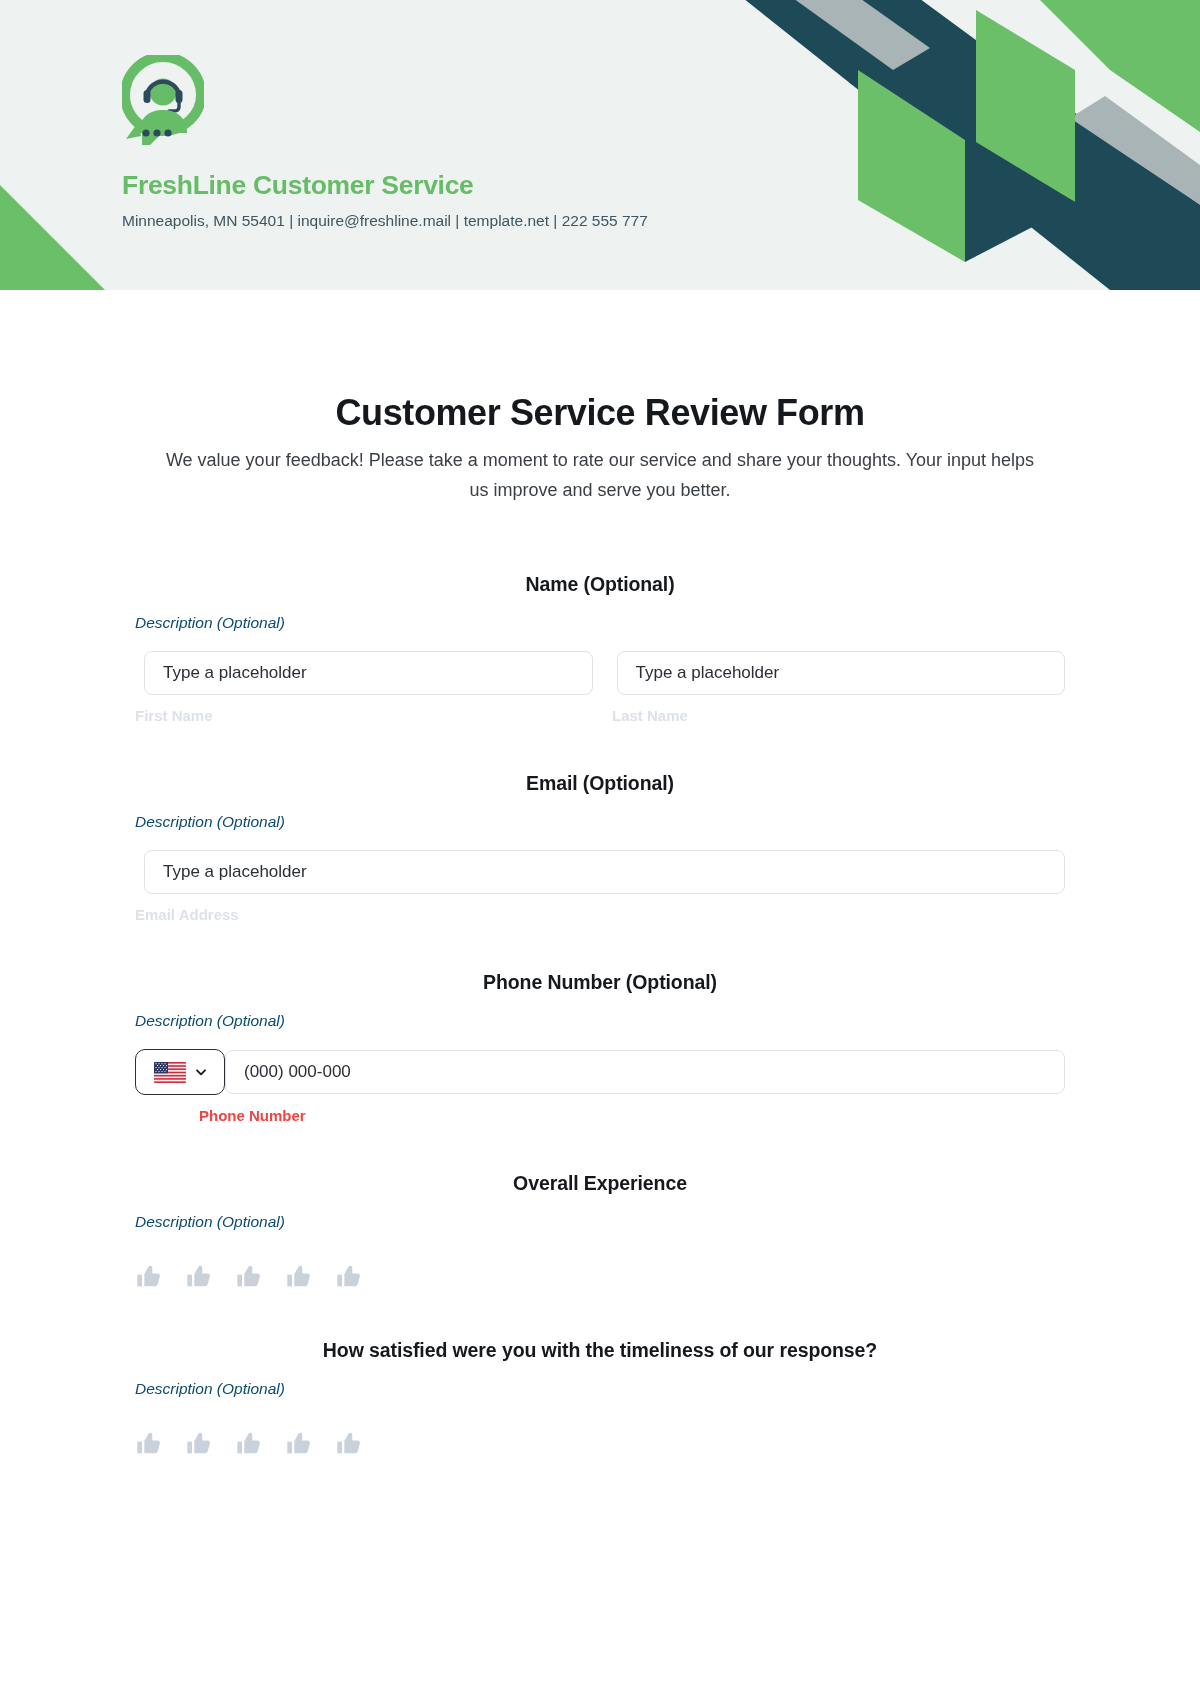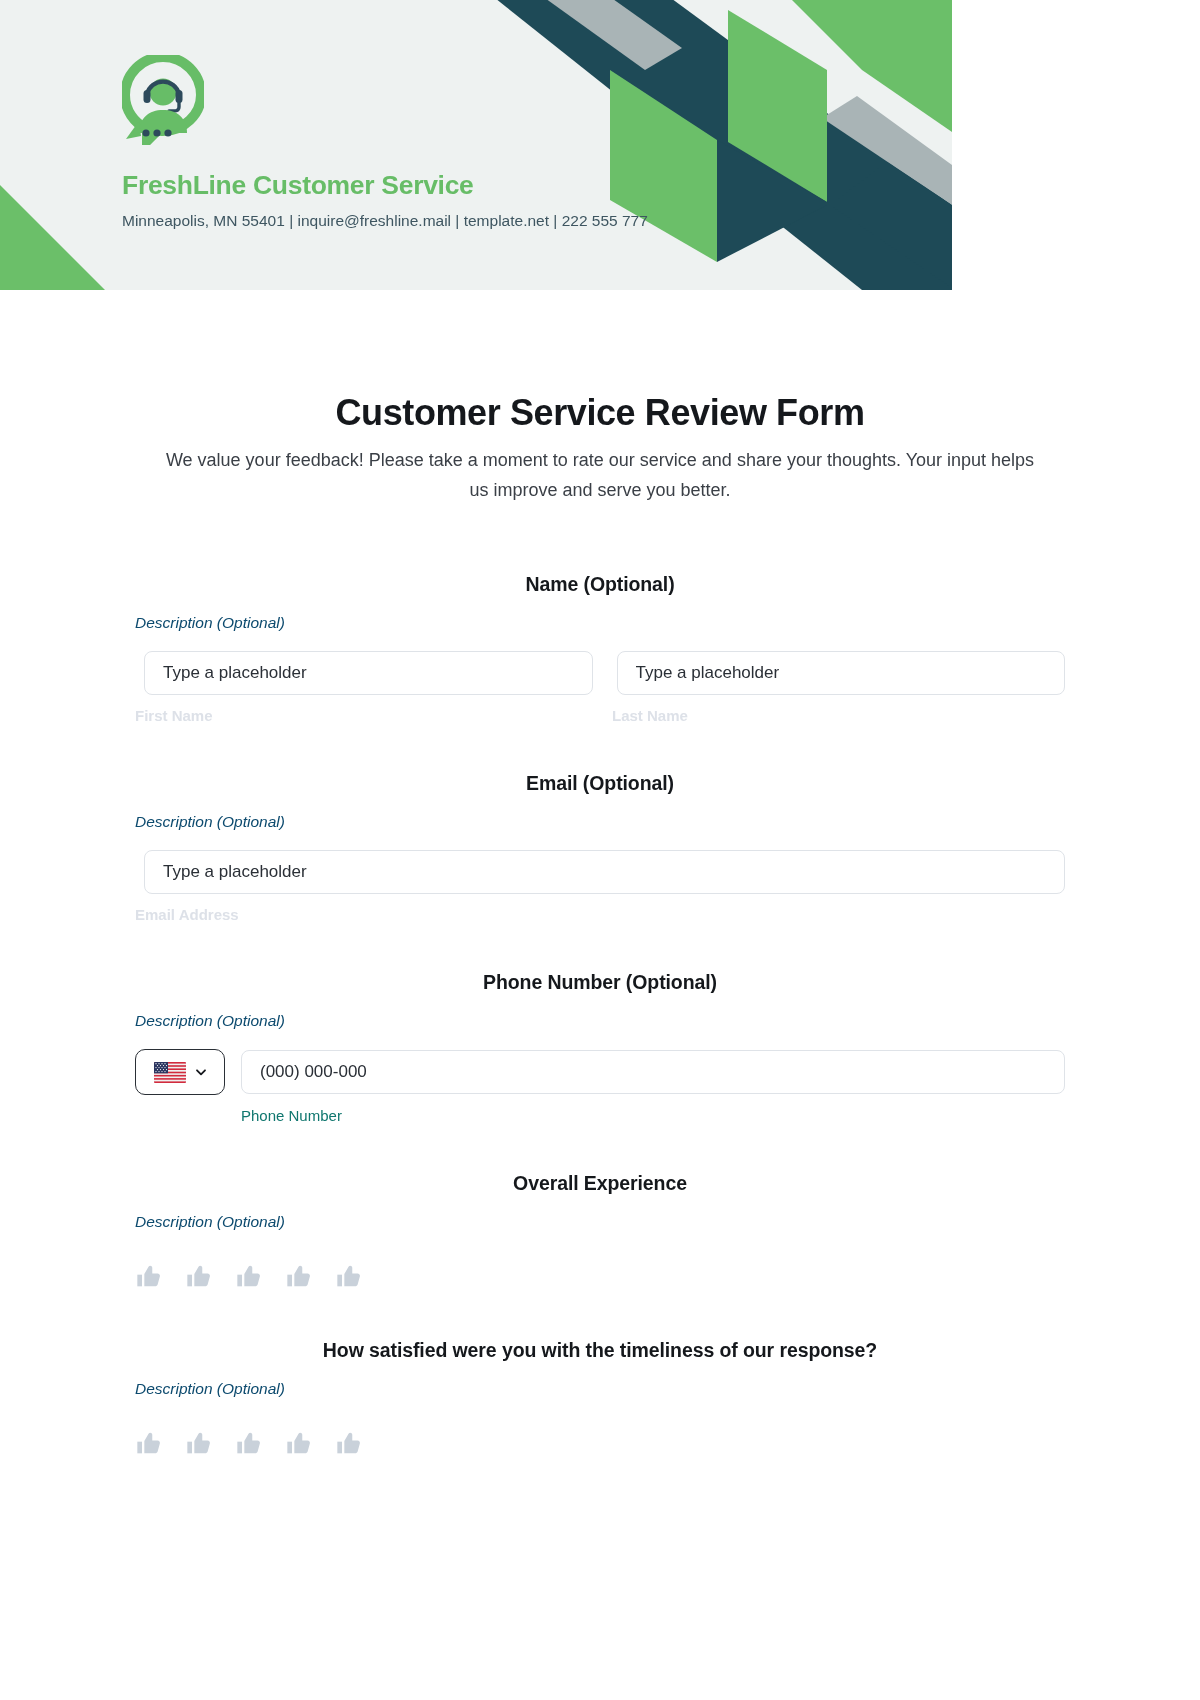--- a/index.html
+++ b/index.html
@@ -15,21 +15,21 @@
   .page {
     position: relative;
     width: 1200px;
     height: 1700px;
     background: #ffffff;
   }
 
   
   .header {
     position: relative;
-    width: 952px;
+    width: 1200px;
     height: 290px;
     background: #eef2f1;
     overflow: hidden;
   }
 
   .header-deco {
     position: absolute;
     top: 0;
     right: 0;
     width: 520px;
@@ -152,21 +152,20 @@
     flex: 1;
     font-size: 15px;
     font-weight: bold;
     color: #dde1e8;
   }
 
   
   .phone-row {
     display: flex;
     align-items: center;
-    gap: 16px;
     margin-top: 19px;
   }
   .flag-select {
     width: 90px;
     height: 46px;
     border: 1.5px solid #2a2f36;
     border-radius: 10px;
     background: #fff;
     display: flex;
     align-items: center;
@@ -194,24 +193,24 @@
     font-family: "Liberation Sans", sans-serif;
     font-size: 17px;
     color: #2a2f36;
     outline: none;
     background: #fff;
   }
   .phone-input::placeholder { color: #2a2f36; opacity: 1; }
 
   .phone-sub {
     margin-top: 12px;
-    margin-left: 106px;
+    margin-left: 64px;
     font-size: 15px;
-    font-weight: normal;
-    color: #0f766e;
+    font-weight: bold;
+    color: #ef4444;
   }
 
   
   .rating-row {
     display: flex;
     gap: 22px;
     margin-top: 32px;
   }
   .thumb {
     width: 28px;

